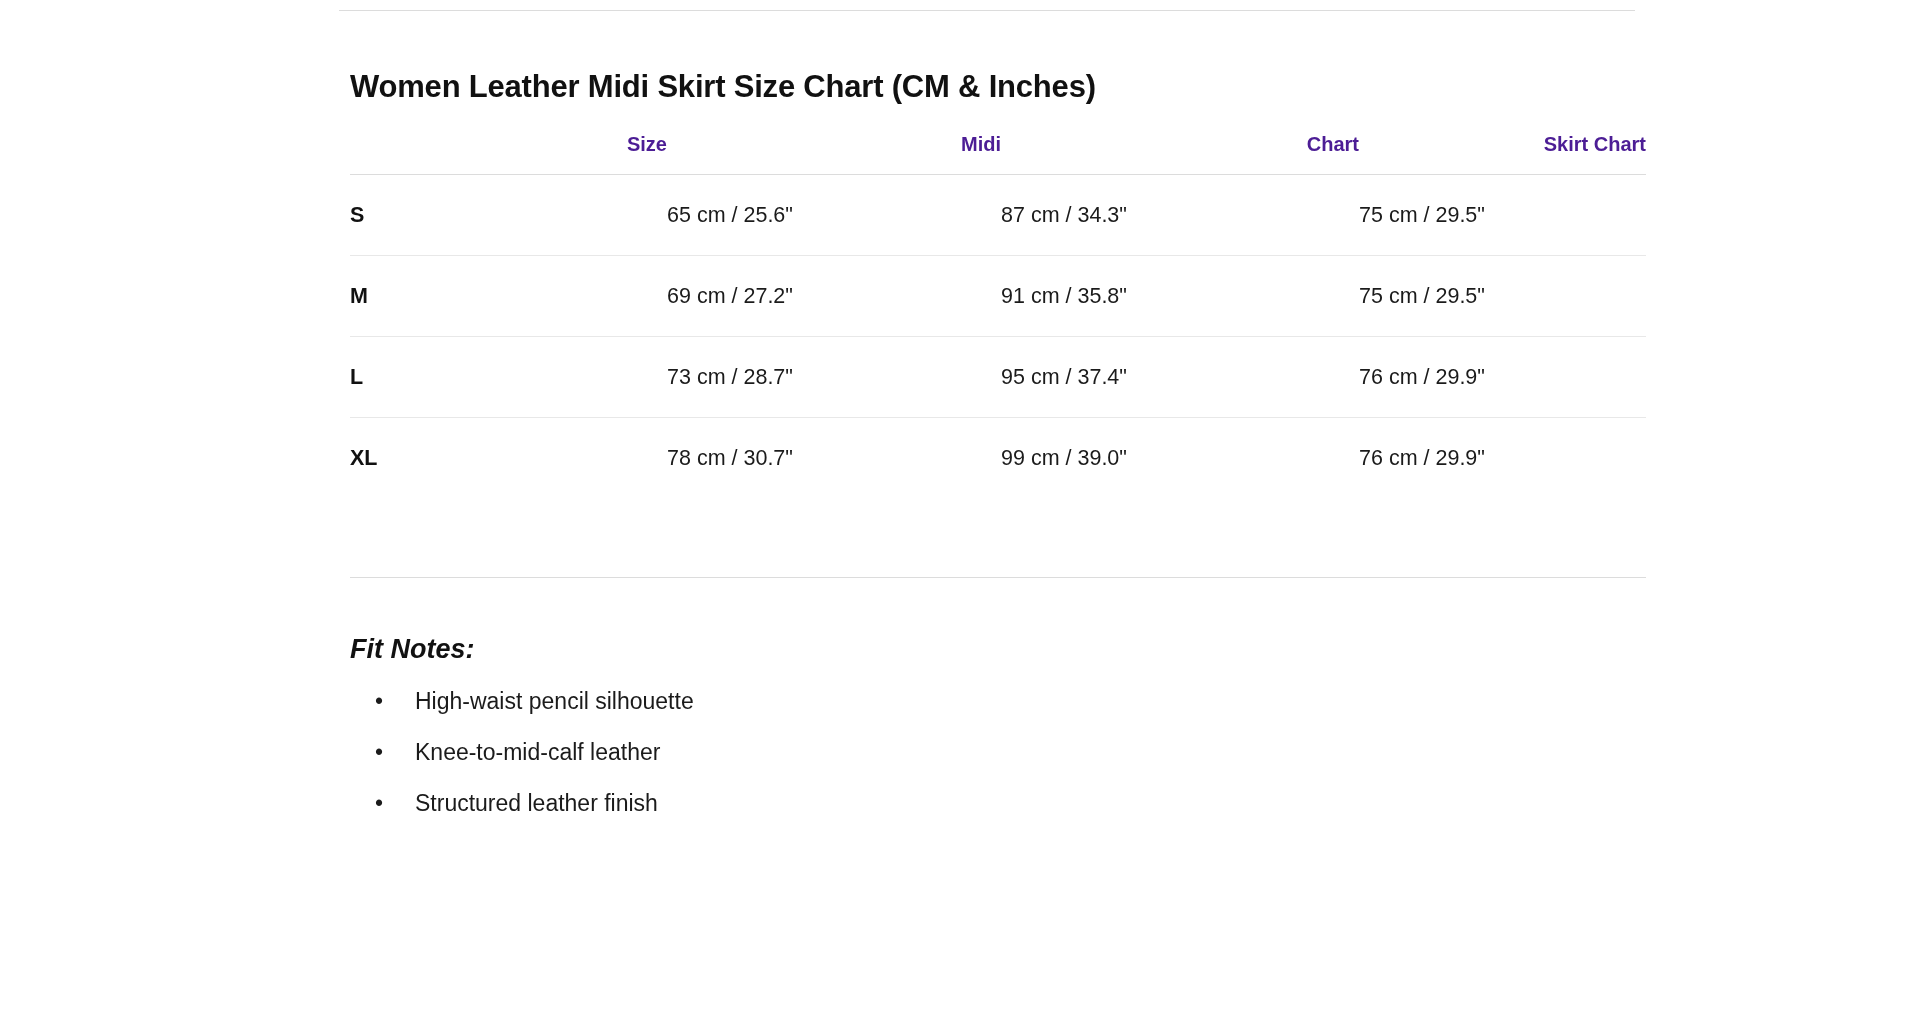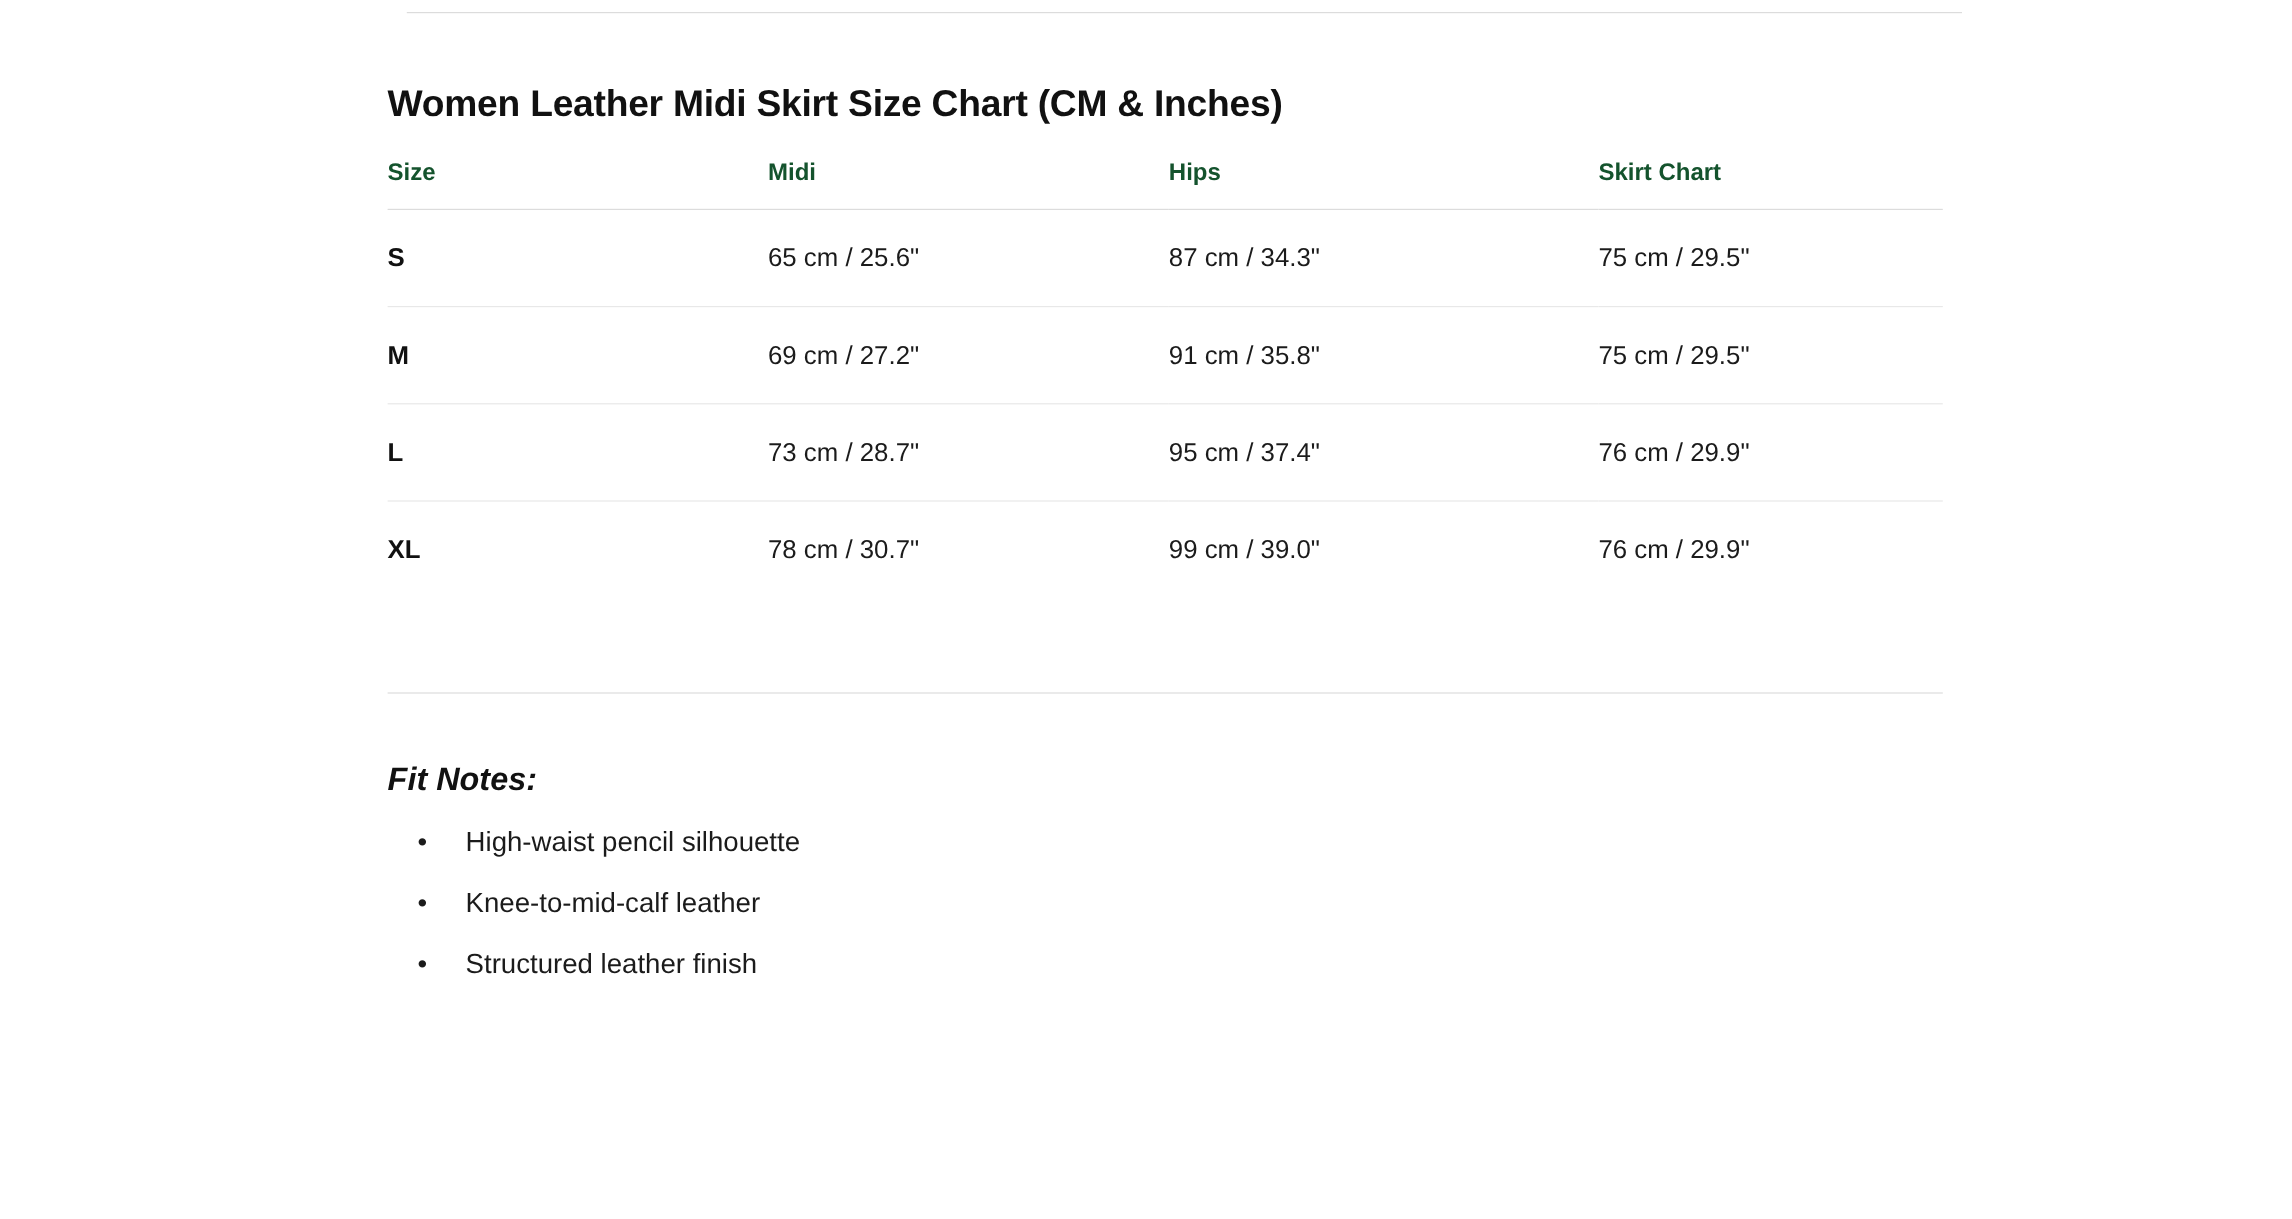--- a/index.html
+++ b/index.html
@@ -23,21 +23,21 @@
   .top-rule {
     position: absolute;
     left: 339px;
     top: 10px;
     width: 1296px;
     height: 1px;
     background: #dcdcdc;
   }
   .content {
     position: absolute;
-    left: 323px;
+    left: 350px;
     top: 10px;
     width: 1296px;
   }
   .chart-title {
     font-size: 31px;
     font-weight: bold;
     letter-spacing: -0.2px;
     color: #111111;
     margin: 58px 0 0 0;
     line-height: 1.2;
@@ -47,24 +47,24 @@
     border-collapse: collapse;
     margin-top: 28px;
     table-layout: fixed;
   }
   table.size-table col.c0 { width: 317px; }
   table.size-table col.c1 { width: 334px; }
   table.size-table col.c2 { width: 358px; }
   table.size-table col.c3 { width: 287px; }
 
   table.size-table th {
-    text-align: left;
+    text-align: right;
     font-size: 20px;
     font-weight: bold;
-    color: #14532d;
+    color: #4c1d95;
     padding: 0 0 18px 0;
     border-bottom: 1px solid #dcdcdc;
     vertical-align: bottom;
   }
   table.size-table td {
     text-align: left;
     font-size: 21.5px;
     color: #1b1b1b;
     padding: 28px 0 27px 0;
     border-bottom: 1px solid #e8e8e8;
@@ -128,21 +128,21 @@
       <colgroup>
         <col class="c0">
           <col class="c1">
           <col class="c2">
           <col class="c3">
       </colgroup>
       <thead>
         <tr>
           <th>Size</th>
           <th>Midi</th>
-          <th>Hips</th>
+          <th>Chart</th>
           <th>Skirt Chart</th>
         </tr>
       </thead>
       <tbody>
         <tr>
           <td class="size-cell">S</td>
           <td>65 cm / 25.6"</td>
           <td>87 cm / 34.3"</td>
           <td>75 cm / 29.5"</td>
         </tr>

